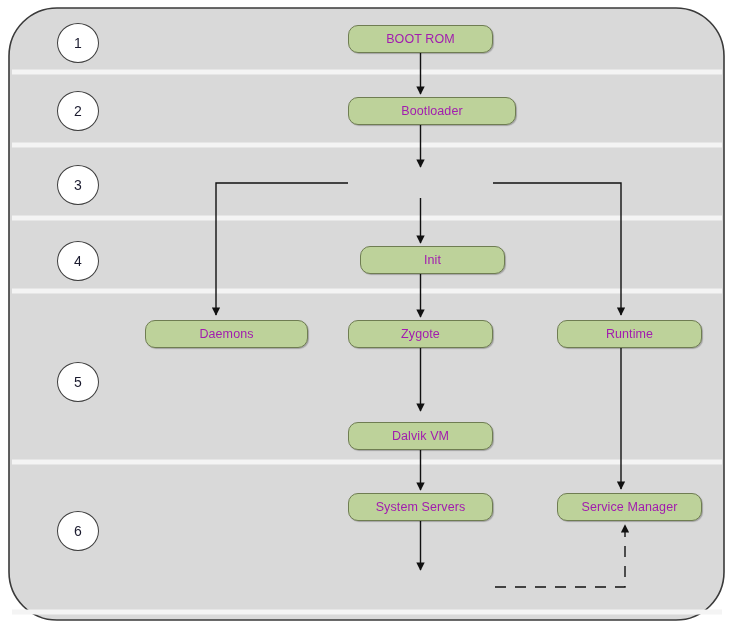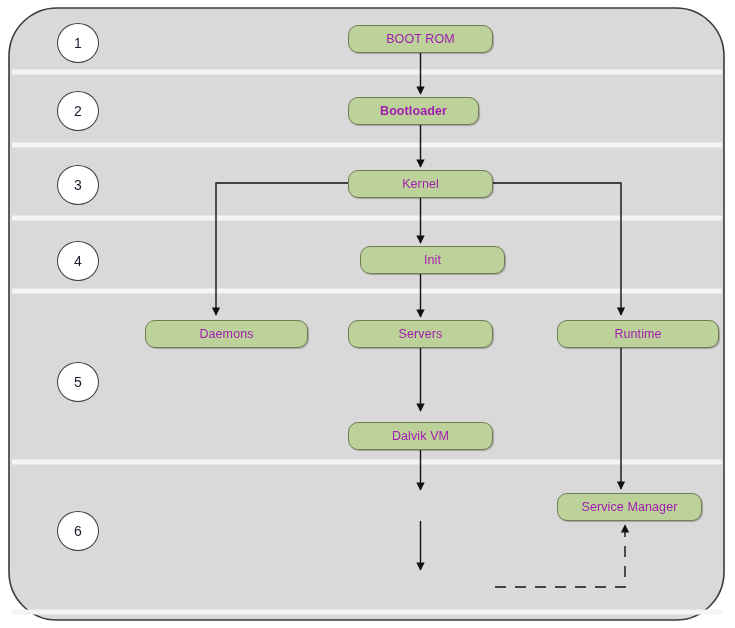--- a/index.html
+++ b/index.html
@@ -77,22 +77,22 @@
   </svg>
 
   <div class="band-num" style="left:57px;top:23px;width:42px;height:40px;">1</div>
   <div class="band-num" style="left:57px;top:91px;width:42px;height:40px;">2</div>
   <div class="band-num" style="left:57px;top:165px;width:42px;height:40px;">3</div>
   <div class="band-num" style="left:57px;top:241px;width:42px;height:40px;">4</div>
   <div class="band-num" style="left:57px;top:362px;width:42px;height:40px;">5</div>
   <div class="band-num" style="left:57px;top:511px;width:42px;height:40px;">6</div>
 
   <div class="node" style="left:348px;top:25px;width:145px;height:28px;">BOOT ROM</div>
-  <div class="node" style="left:348px;top:97px;width:131px;height:28px;font-weight:bold;">Bootloader</div>
-  <div class="node" style="left:348px;top:170px;width:145px;height:28px;">Kernel</div>
+  <div class="node" style="left:348px;top:97px;width:168px;height:28px;">Bootloader</div>
   <div class="node" style="left:360px;top:246px;width:145px;height:28px;">Init</div>
   <div class="node" style="left:145px;top:320px;width:163px;height:28px;">Daemons</div>
-  <div class="node" style="left:348px;top:320px;width:145px;height:28px;">Servers</div>
-  <div class="node" style="left:557px;top:320px;width:162px;height:28px;">Runtime</div>
+  <div class="node" style="left:348px;top:320px;width:145px;height:28px;">Zygote</div>
+  <div class="node" style="left:557px;top:320px;width:145px;height:28px;">Runtime</div>
   <div class="node" style="left:348px;top:414px;width:145px;height:28px;margin-top:8px;">Dalvik VM</div>
+  <div class="node" style="left:348px;top:493px;width:145px;height:28px;">System Servers</div>
   <div class="node" style="left:557px;top:493px;width:145px;height:28px;">Service Manager</div>
 
 </div>
 
 </body></html>

